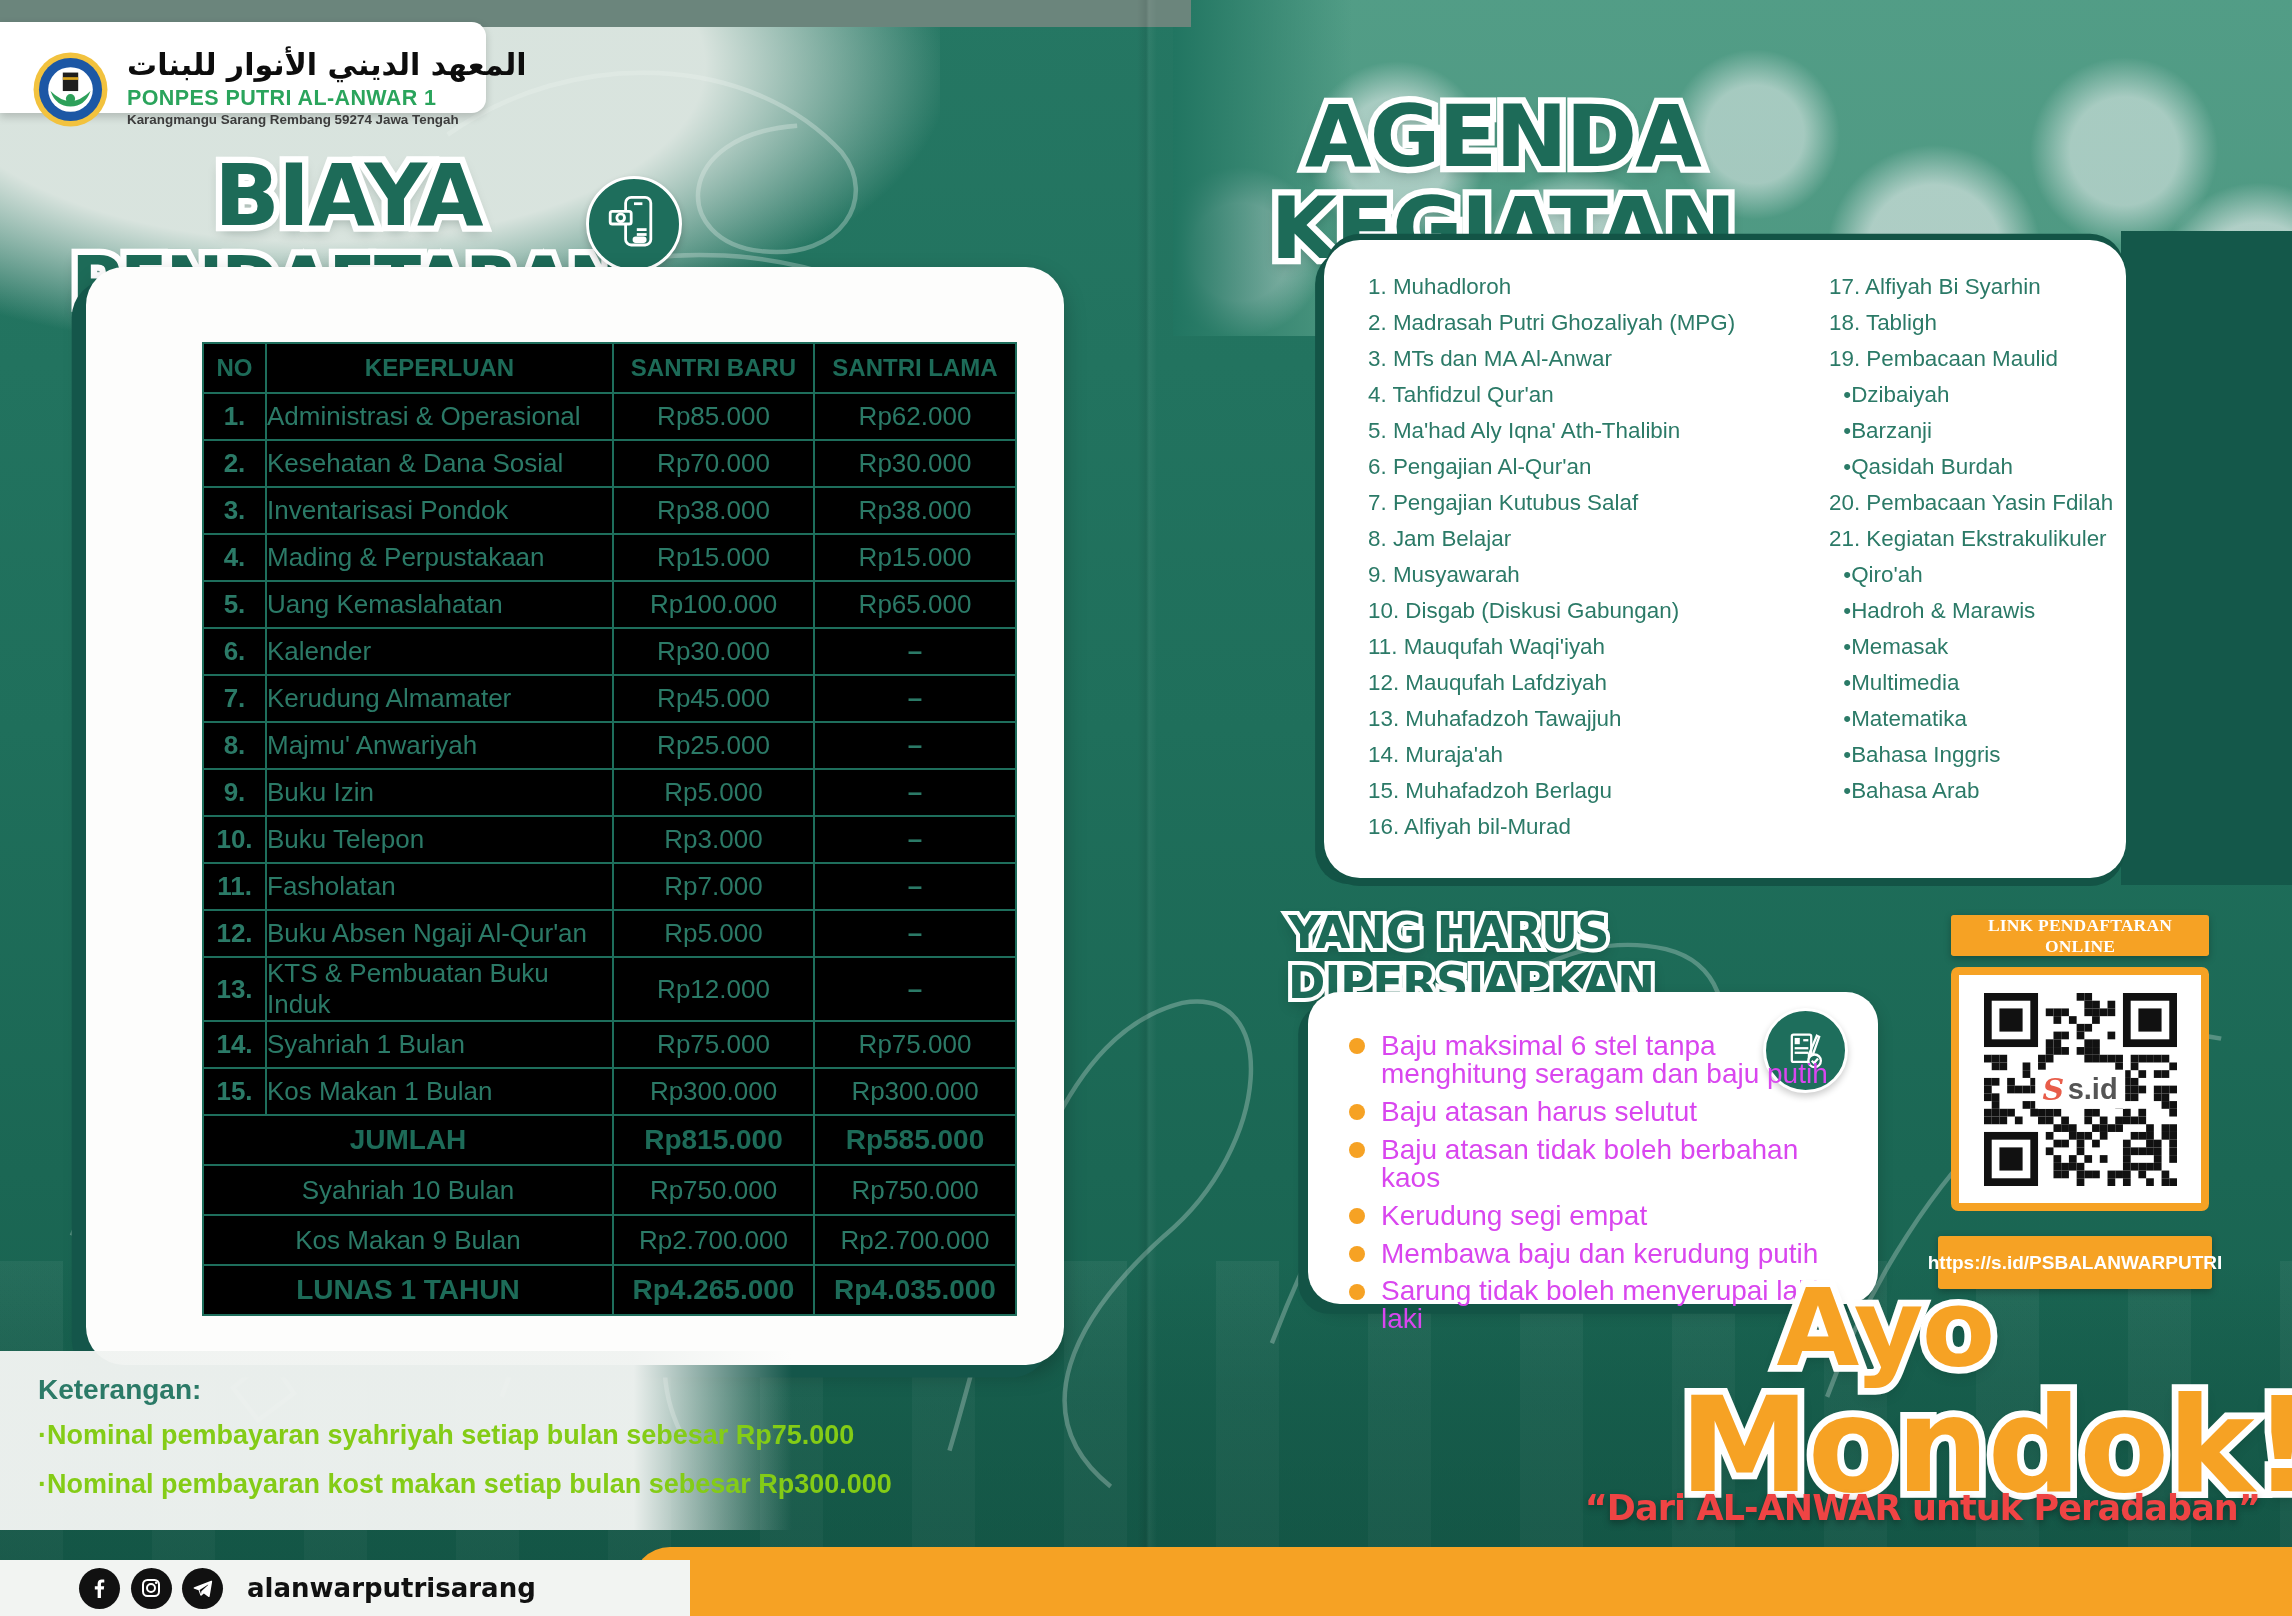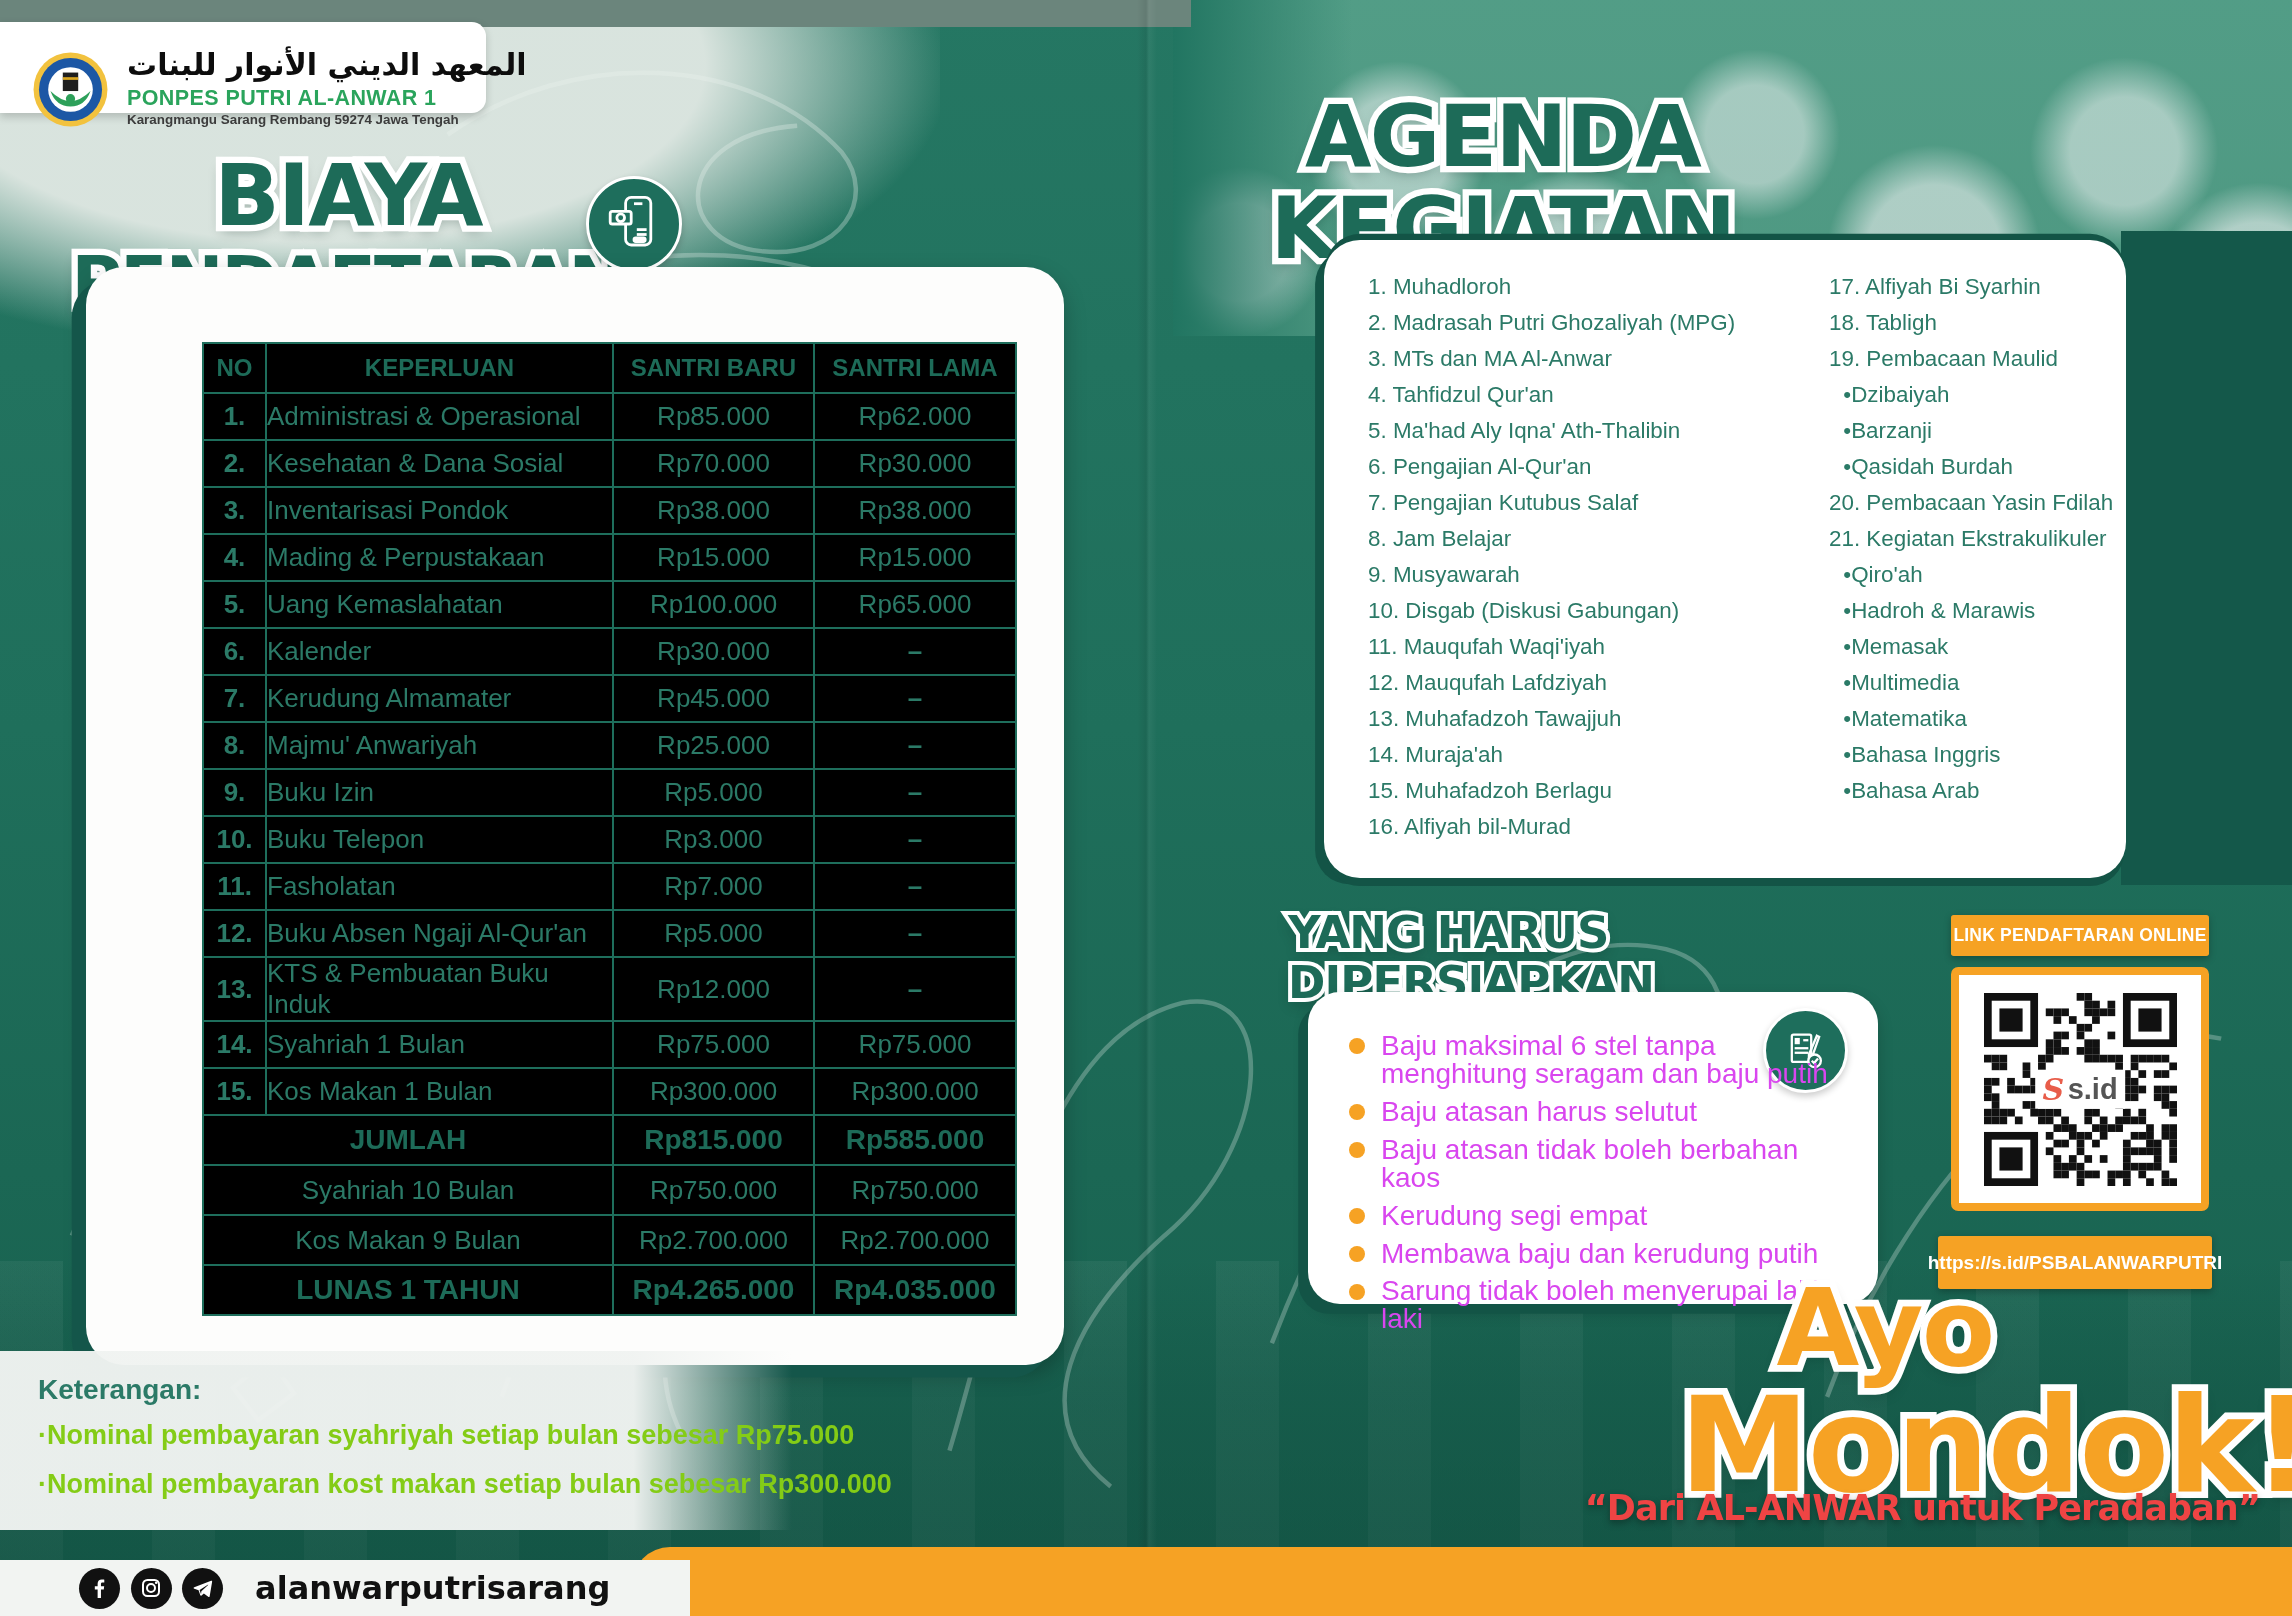--- a/index.html
+++ b/index.html
@@ -104,21 +104,21 @@
   .prep-card{left:1308px;top:992px;width:570px;height:312px;background:#fff;border-radius:32px;
     box-shadow:-10.7px 10.7px 0 -0.9px #135446, 0 7.2px 16px rgba(0,0,0,.2);}
   .prep-list{left:1349px;top:1032px;width:502px;}
   .prep-item{position:relative;padding-left:32px;margin-bottom:9.9px;
     font-size:28px;line-height:28px;color:#d946ef;}
   .prep-item .dot{position:absolute;left:0;top:6.3px;width:16px;height:16px;border-radius:50%;background:#f6a224;}
 
   
   .reg-badge{background:#f6a224;color:#fff;font-weight:bold;text-align:center;
     display:flex;align-items:center;justify-content:center;box-shadow:0 2.7px 7.2px rgba(0,0,0,.25);}
-  #link-badge{left:1951px;top:915px;width:258px;height:41px;font-size:17.5px;border-radius:2.7px;letter-spacing:0.2px;}
+  #link-badge{left:1951px;top:915px;width:258px;height:41px;font-size:17.5px;border-radius:2.7px;letter-spacing:0.2px;font-family:Liberation Serif, serif;}
   #url-badge{left:1938px;top:1236px;width:274px;height:53px;font-size:19px;border-radius:2.7px;}
   .qr-box{left:1951px;top:967px;width:258px;height:244px;background:#fff;border:8px solid #f6a224;
     border-radius:7.2px;box-sizing:border-box;display:flex;align-items:center;justify-content:center;}
   .qr-wrap{position:relative;width:193px;height:193px;}
   .qr-wrap svg{position:absolute;inset:0;}
   .sid-overlay{position:absolute;left:50%;top:50%;transform:translate(-50%,-50%);
     background:#fff;padding:1.8px 7.2px;display:flex;align-items:center;gap:3.6px;}
   .sid-glyph{color:#e85d4a;font-size:30px;font-weight:bold;font-style:italic;font-family:"DejaVu Serif",serif;}
   .sid-name{color:#555;font-size:29px;font-weight:bold;}
 
@@ -130,21 +130,21 @@
   #cta-ayo .ot-b,#cta-mondok .ot-b{-webkit-text-stroke:13.4px #fff;}
   .cta-tagline{left:1527px;top:1488px;width:733px;text-align:right;font-size:35px;font-weight:800;
     color:#ef4444;font-family:"DejaVu Sans",sans-serif;text-shadow:0 2.7px 7.2px rgba(0,0,0,.35);letter-spacing:-0.9px;}
 
   
   .orange-footer{left:632px;top:1547px;width:1660px;height:70px;background:#f6a224;border-radius:38px 0 0 0;}
   .social-bar{left:0;top:1560px;width:690px;height:56px;background:#f2f4f2;display:flex;
     align-items:center;padding-left:79px;box-sizing:border-box;gap:10.7px;z-index:3;}
   .sicon{width:41px;height:41px;border-radius:50%;background:#111;display:flex;
     align-items:center;justify-content:center;flex:0 0 auto;}
-  .social-handle{font-size:32px;font-weight:800;color:#111;font-family:"DejaVu Sans",sans-serif;margin-left:21px;}
+  .social-handle{font-size:26px;font-weight:800;color:#111;font-family:"DejaVu Sans",sans-serif;margin-left:13px;}
 </style>
 </head>
 <body>
 
 <div class="stage">
 
   <div class="abs bg-base"></div>
   <div class="abs bg-photo-tr"></div>
   <div class="abs bg-dark-band"></div>
   <div class="abs bg-pale-tl"></div>

